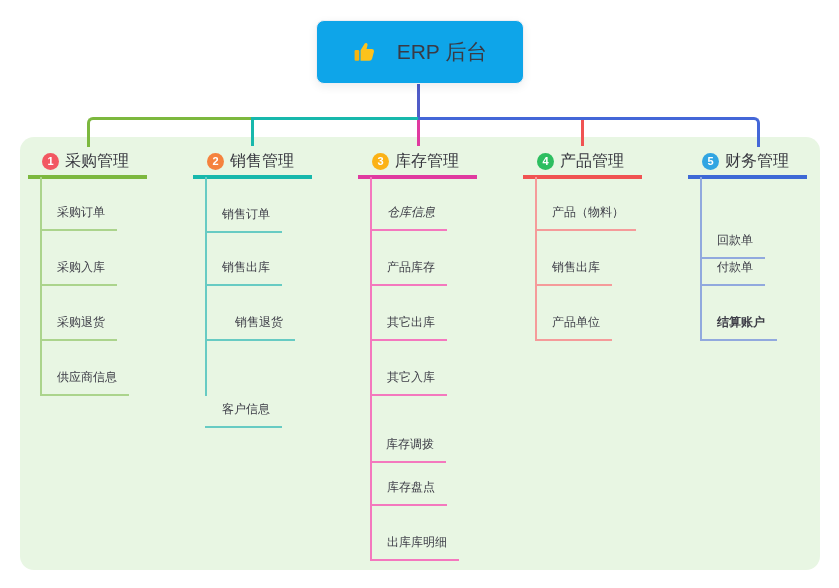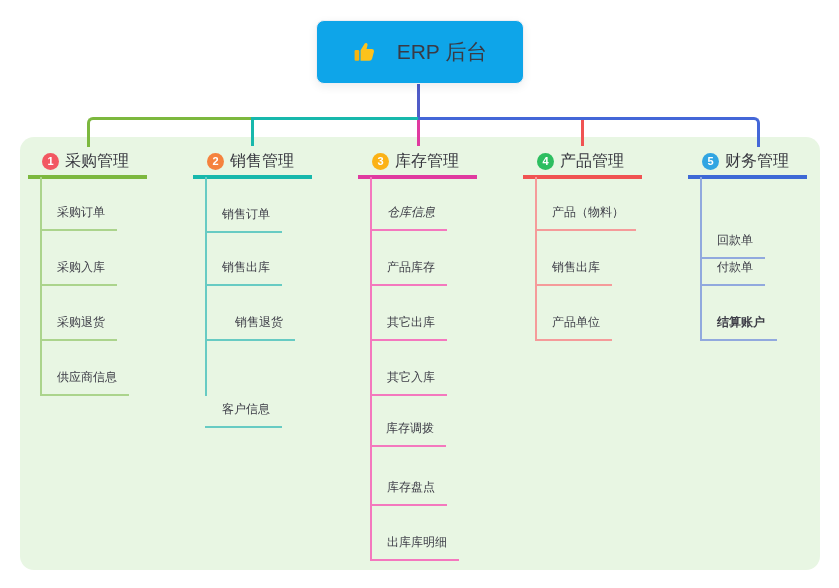--- a/index.html
+++ b/index.html
@@ -82,21 +82,21 @@
       <div class="child-item" style="left: 205px; top: 367px; border-bottom-color: rgb(103, 203, 195); margin-top: 32px;">客户信息</div>
       <div class="branch-title" style="left: 358px; top: 147px; border-bottom-color: rgb(224, 58, 160);">
         <span class="badge" style="background: rgb(251, 178, 22);">3</span>
         <span>库存管理</span>
       </div>
       <div class="child-vline" style="left: 370px; top: 177px; height: 384px; background: rgb(244, 120, 190);"></div>
       <div class="child-item" style="left: 370px; top: 202px; border-bottom-color: rgb(244, 120, 190); font-style: italic;">仓库信息</div>
       <div class="child-item" style="left: 370px; top: 257px; border-bottom-color: rgb(244, 120, 190);">产品库存</div>
       <div class="child-item" style="left: 370px; top: 312px; border-bottom-color: rgb(244, 120, 190);">其它出库</div>
       <div class="child-item" style="left: 370px; top: 367px; border-bottom-color: rgb(244, 120, 190);">其它入库</div>
-      <div class="child-item" style="left: 370px; top: 418px; border-bottom-color: rgb(244, 120, 190); padding-left: 16px;">库存调拨</div>
+      <div class="child-item" style="left: 370px; top: 434px; border-bottom-color: rgb(244, 120, 190); padding-left: 16px;">库存调拨</div>
       <div class="child-item" style="left: 370px; top: 477px; border-bottom-color: rgb(244, 120, 190);">库存盘点</div>
       <div class="child-item" style="left: 370px; top: 532px; border-bottom-color: rgb(244, 120, 190);">出库库明细</div>
       <div class="branch-title" style="left: 523px; top: 147px; border-bottom-color: rgb(240, 83, 82);">
         <span class="badge" style="background: rgb(45, 190, 96);">4</span>
         <span>产品管理</span>
       </div>
       <div class="child-vline" style="left: 535px; top: 177px; height: 164px; background: rgb(245, 155, 154);"></div>
       <div class="child-item" style="left: 535px; top: 202px; border-bottom-color: rgb(245, 155, 154);">产品（物料）</div>
       <div class="child-item" style="left: 535px; top: 257px; border-bottom-color: rgb(245, 155, 154);">销售出库</div>
       <div class="child-item" style="left: 535px; top: 312px; border-bottom-color: rgb(245, 155, 154);">产品单位</div>

